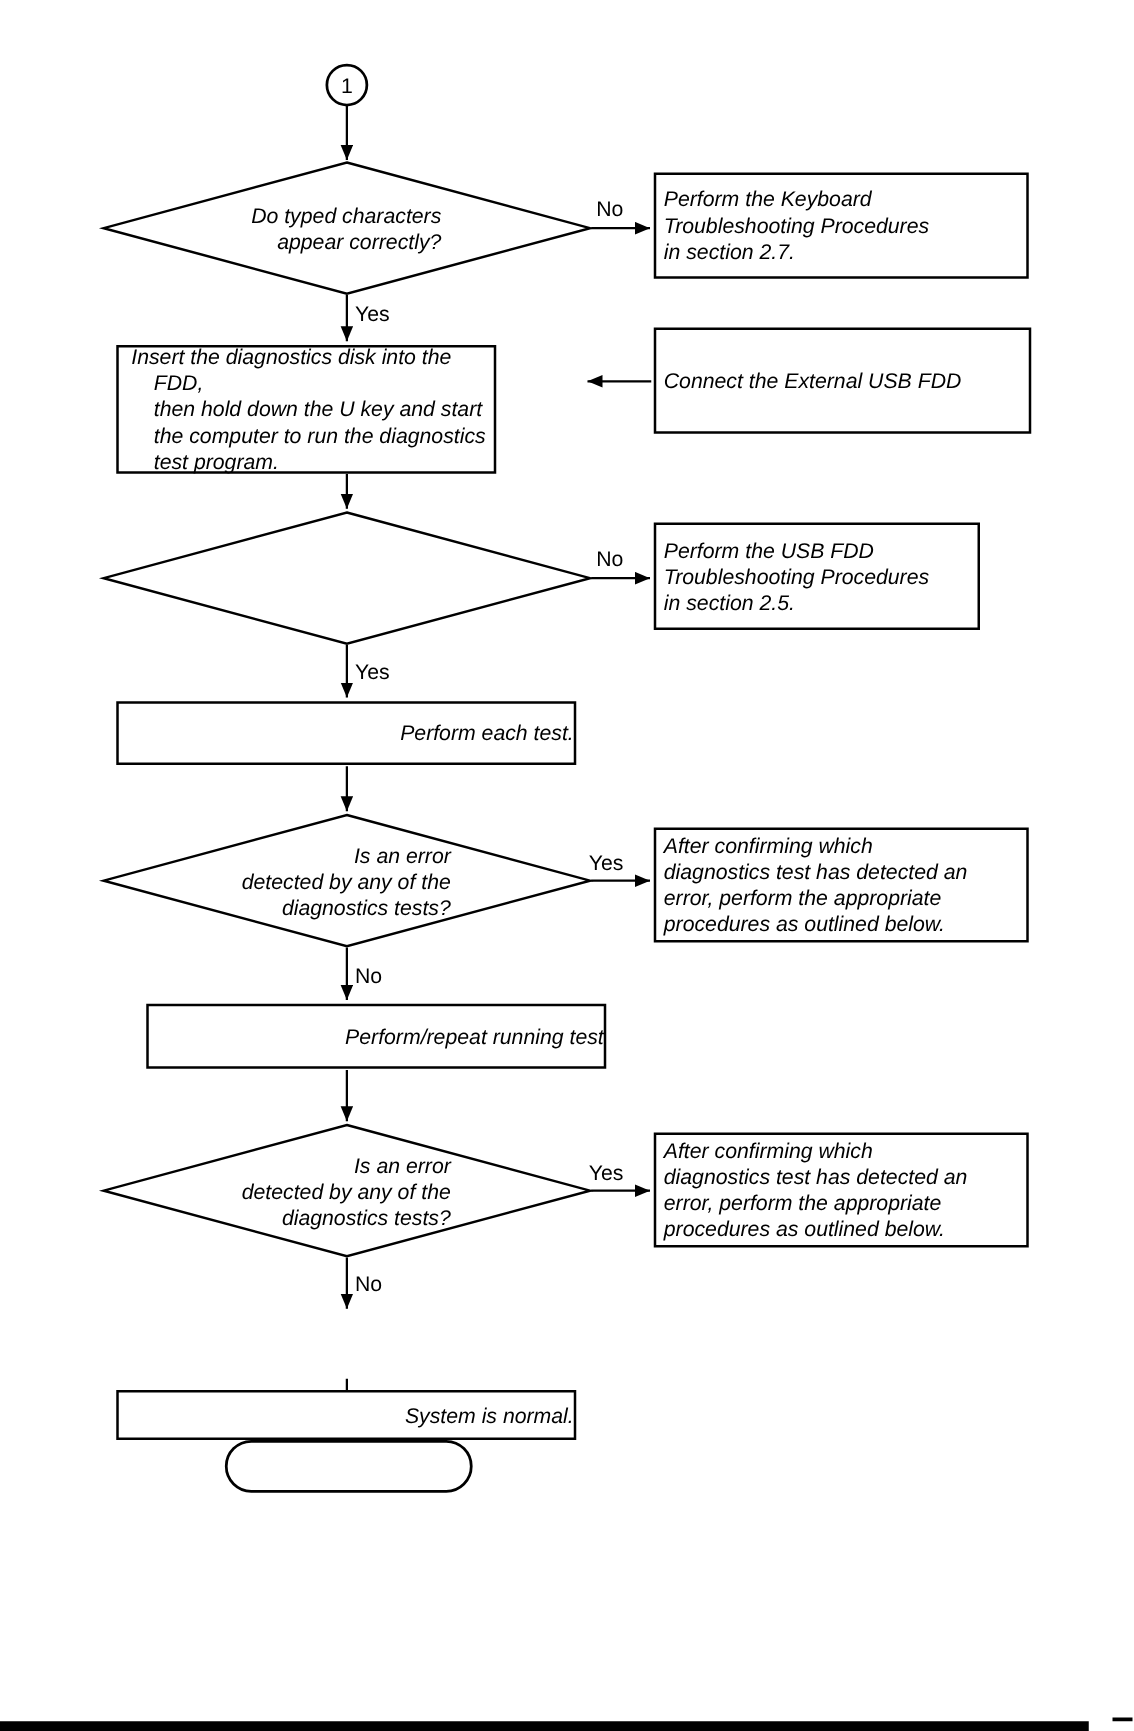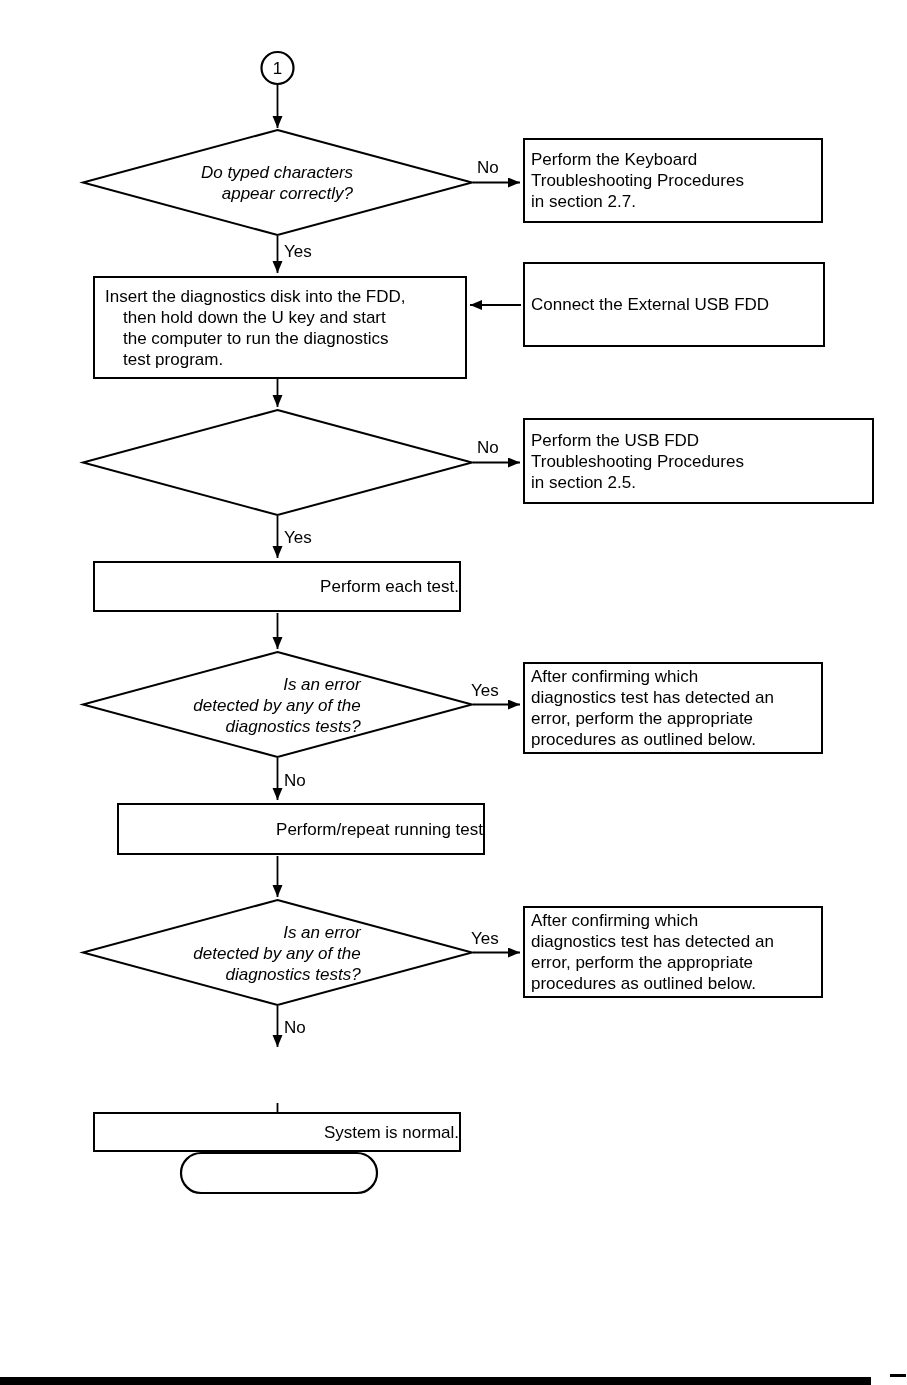--- a/index.html
+++ b/index.html
@@ -20,21 +20,21 @@
   .box {
     position: absolute;
     box-sizing: border-box;
     border: 2px solid #000;
     background: #fff;
     display: flex;
     align-items: center;
     font-size: 17px;
     line-height: 21px;
   }
-  .box .txt { width: 100%; white-space: pre-line; }
+  .box .txt { width: 100%; white-space: pre-line; font-style: italic; }
   .box.center .txt { text-align: right; }
   .box.leftalign { padding: 4px 6px; }
   .box.leftalign .txt { text-align: left; }
   .box.hanging { padding: 4px 6px; }
   .box.hanging .txt { text-align: left; padding-left: 22px; text-indent: -18px; }
   .diamond-text {
     position: absolute;
     display: flex;
     align-items: center;
     justify-content: center;
@@ -126,21 +126,21 @@
 
   <div class="diamond-text" style="left:127px; top:148px; width:300px; height:70px;">Do typed characters
 appear correctly?</div>
   <div class="diamond-text" style="left:127px; top:663px; width:300px; height:84px;">Is an error
 detected by any of the
 diagnostics tests?</div>
   <div class="diamond-text" style="left:127px; top:911px; width:300px; height:84px;">Is an error
 detected by any of the
 diagnostics tests?</div>
 
-  <div class="box hanging" style="left:93px; top:276px; width:374px; height:103px;">
+  <div class="box hanging" style="left:93px; top:276px; width:304px; height:103px;">
     <div class="txt">Insert the diagnostics disk into the FDD,
 then hold down the U key and start
 the computer to run the diagnostics
 test program.</div>
   </div>
   <div class="box center" style="left:93px; top:561px; width:368px; height:51px;">
     <div class="txt">Perform each test.</div>
   </div>
   <div class="box center" style="left:93px; top:803px; width:368px; height:52px;margin-left:24px;">
     <div class="txt">Perform/repeat running test</div>
@@ -150,21 +150,21 @@
   </div>
 
   <div class="box leftalign" style="left:523px; top:138px; width:300px; height:85px;">
     <div class="txt">Perform the Keyboard
 Troubleshooting Procedures
 in section 2.7.</div>
   </div>
   <div class="box leftalign" style="left:523px; top:262px; width:302px; height:85px;">
     <div class="txt">Connect the External USB FDD</div>
   </div>
-  <div class="box leftalign" style="left:523px; top:418px; width:351px; height:86px;">
+  <div class="box leftalign" style="left:523px; top:418px; width:261px; height:86px;">
     <div class="txt">Perform the USB FDD
 Troubleshooting Procedures
 in section 2.5.</div>
   </div>
   <div class="box leftalign" style="left:523px; top:662px; width:300px; height:92px;">
     <div class="txt">After confirming which
 diagnostics test has detected an
 error, perform the appropriate
 procedures as outlined below.</div>
   </div>

